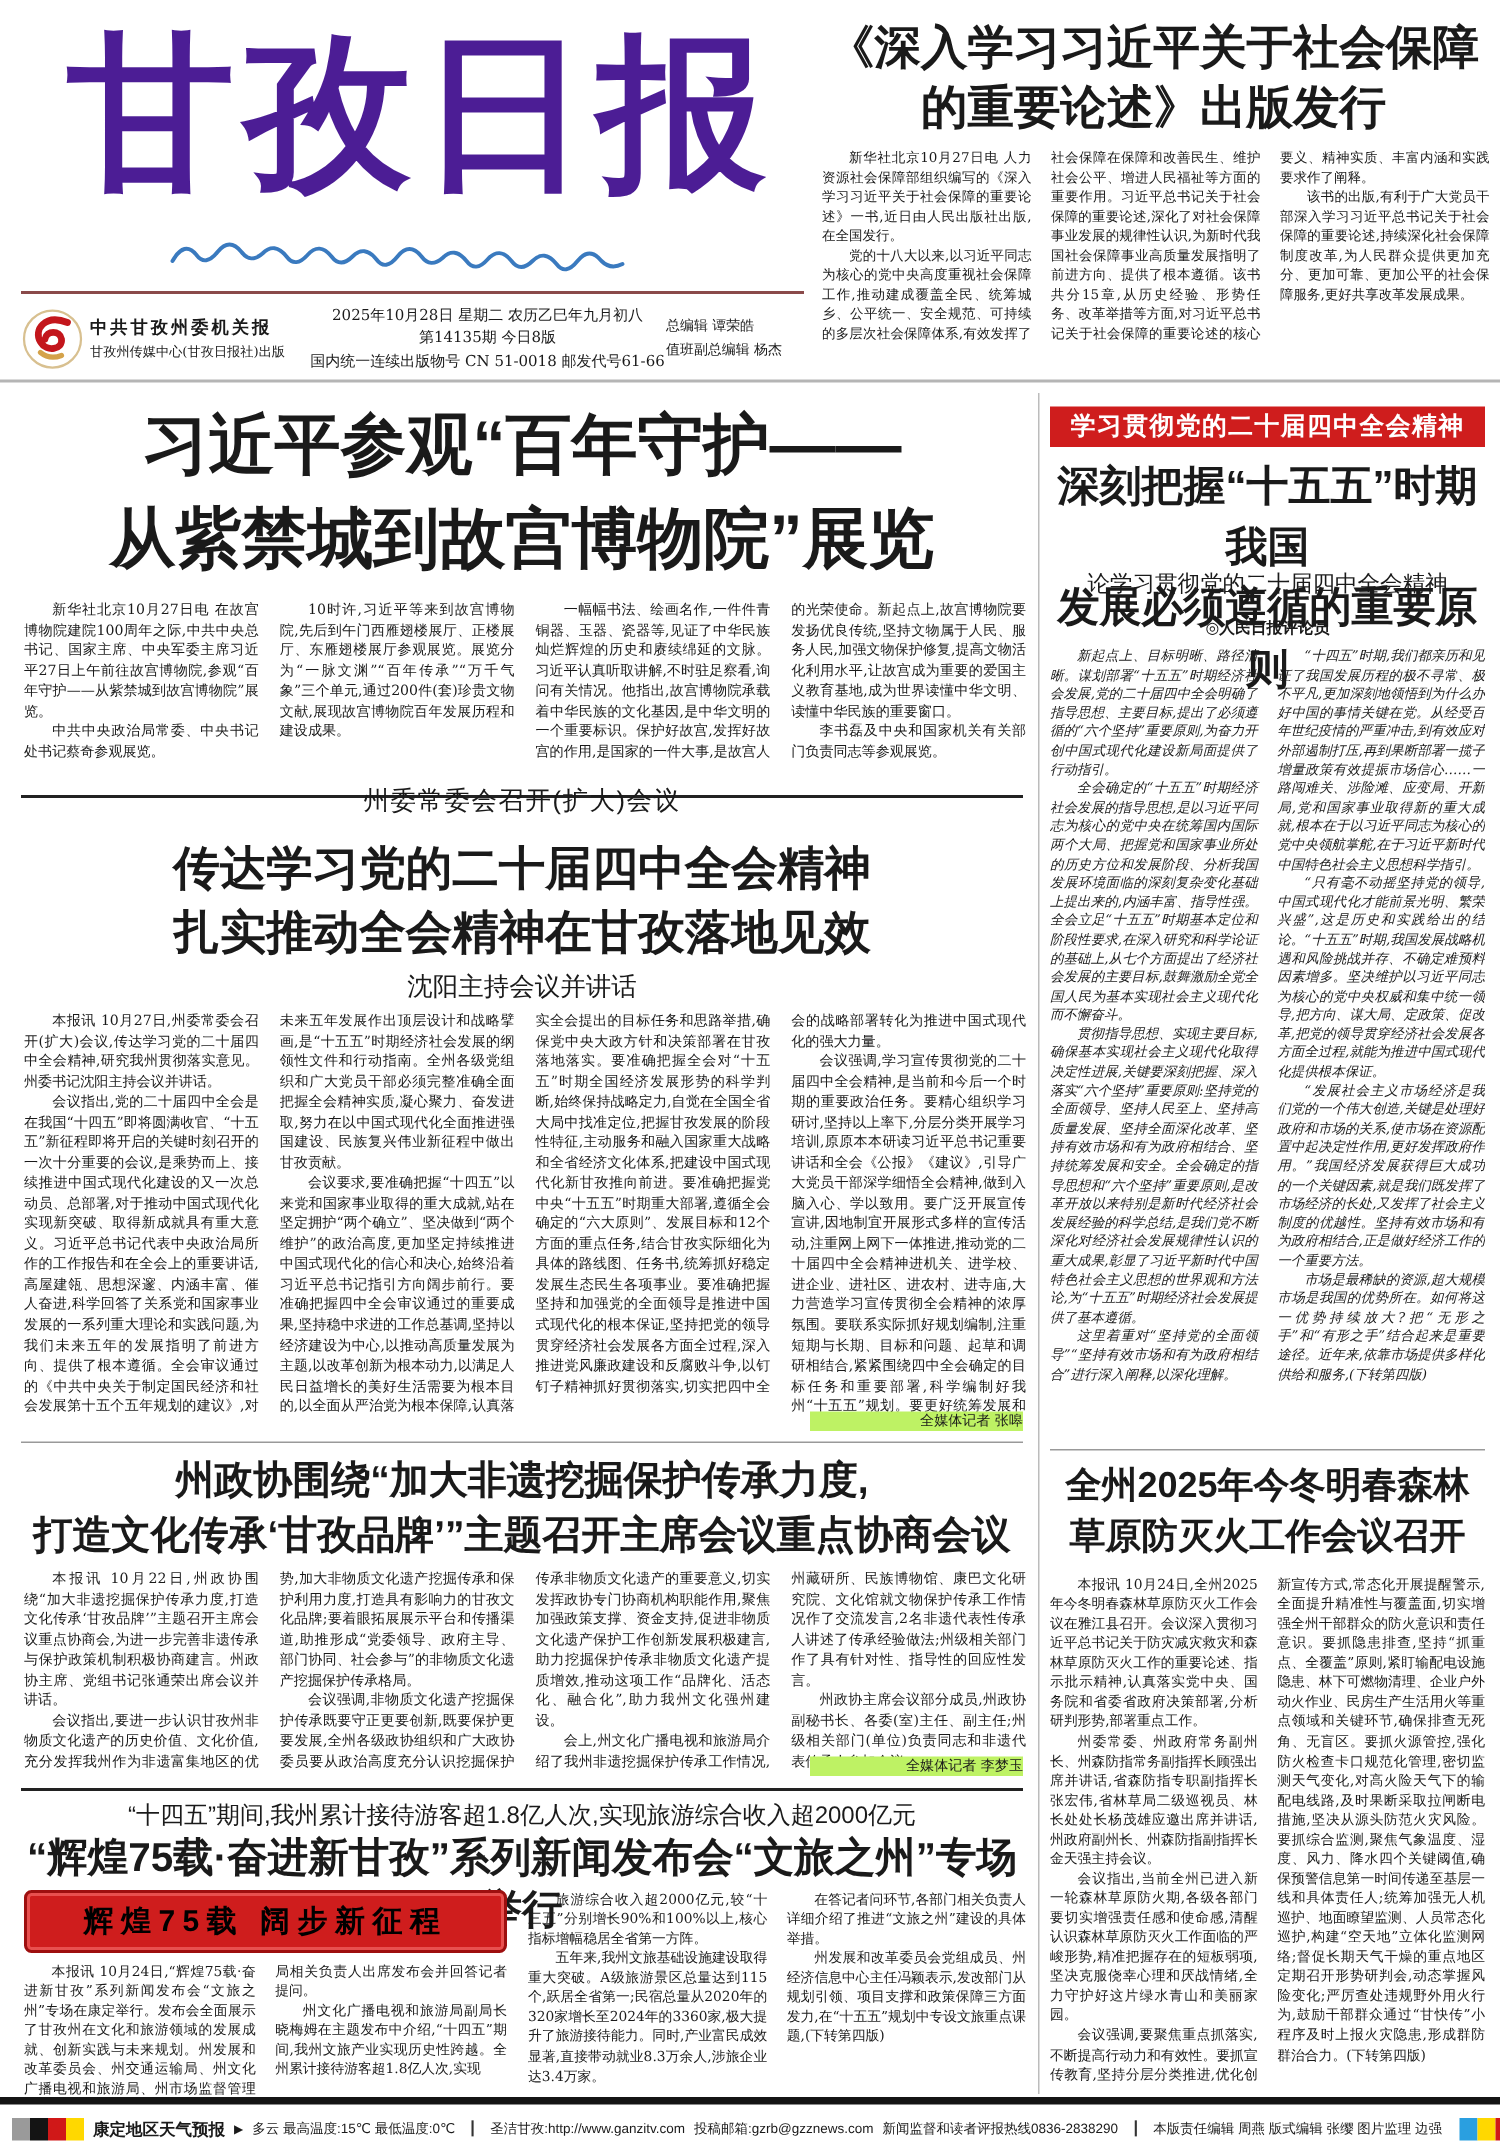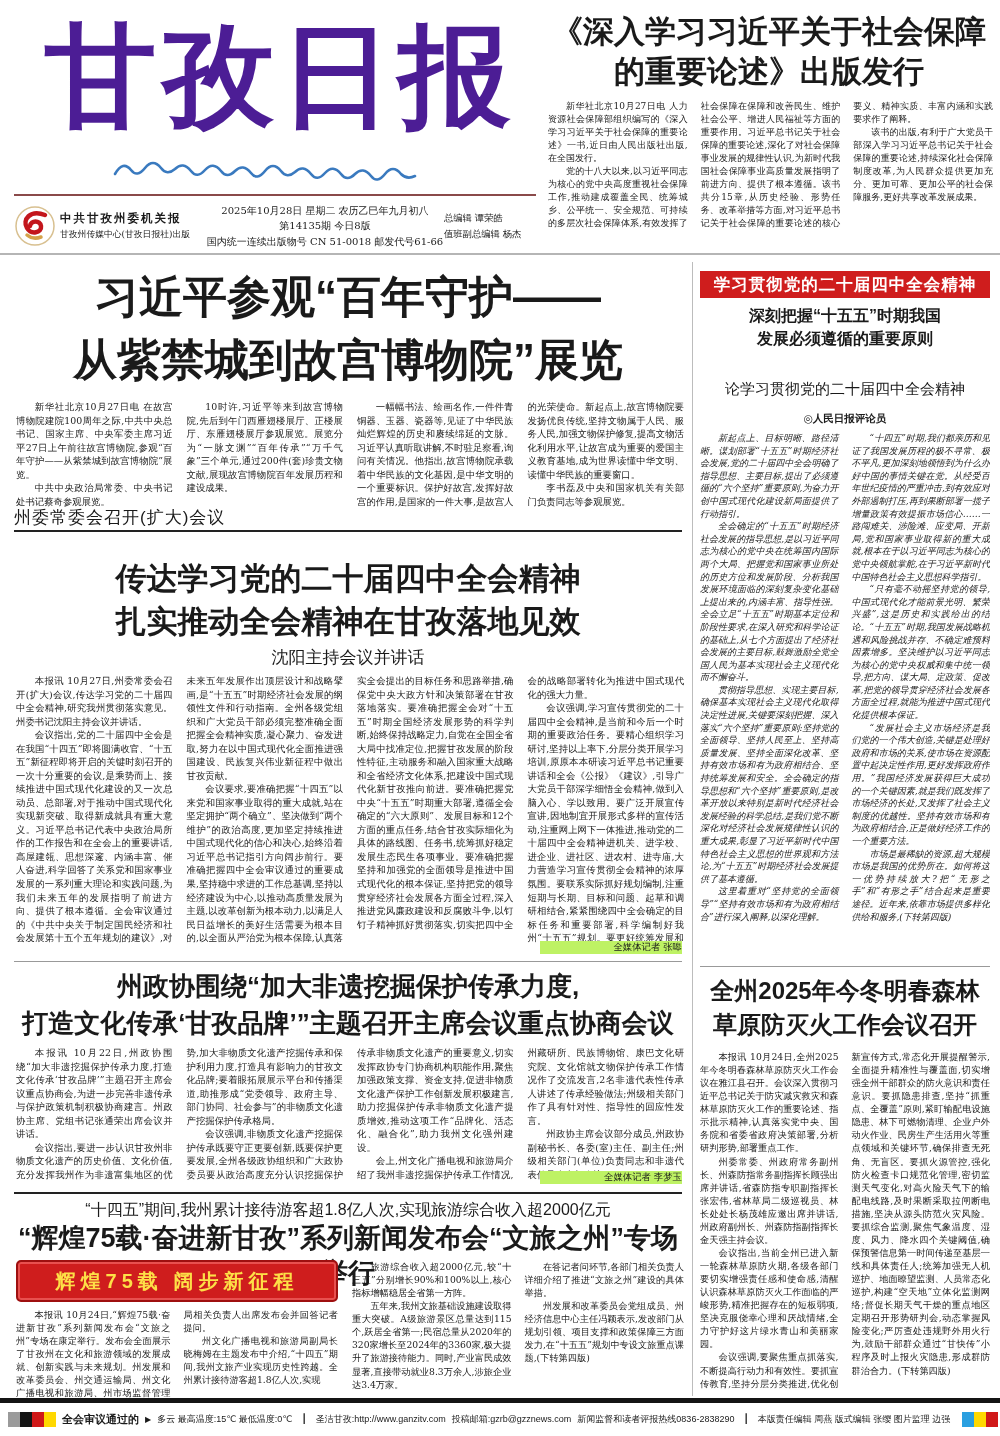--- a/index.html
+++ b/index.html
@@ -51,56 +51,56 @@
     left:14px; top:266px; width:668px; text-align:center;
     font-size:44px; font-weight:900; line-height:1.43;
   }
   .lead-body {
     left:16px; top:400px; width:668px; height:126px;
     column-count:4; column-gap:14px; font-size:9.4px; line-height:1.44;
   }
   .rule { background:#222; height:2px; }
   .rule-thin { background:#999; height:1px; }
 
-  .meeting-kicker { left:14px; top:506px; width:668px; text-align:left; font-size:17px; letter-spacing:1px; }
+  .meeting-kicker { left:14px; top:522px; width:668px; text-align:center; font-size:17px; letter-spacing:1px; }
   .meeting-headline { left:14px; top:558px; width:668px; text-align:center; font-size:31px; font-weight:900; line-height:1.38; }
   .meeting-sub { left:14px; top:646px; width:668px; text-align:center; font-size:17px; }
   .meeting-body {
     left:16px; top:674px; width:668px; height:282px;
     column-count:4; column-gap:14px; font-size:9.4px; line-height:1.44;
   }
   .byline-float { background:#bef264; font-size:9.4px; text-align:right; padding-left:6px; }
 
   .cppcc-headline { left:14px; top:968px; width:668px; text-align:center; font-size:26px; font-weight:900; line-height:1.42; }
   .cppcc-body {
     left:16px; top:1046px; width:668px; height:140px;
     column-count:4; column-gap:14px; font-size:9.4px; line-height:1.44;
   }
 
   .feature-kicker { left:14px; top:1200px; width:668px; text-align:center; font-size:16px; }
   .feature-headline { left:14px; top:1221px; width:668px; text-align:center; font-size:27px; font-weight:900; line-height:1.3; }
   .feature-zone { left:16px; top:1260px; width:668px; height:138px; display:flex; gap:14px; }
   .feature-left { width:322px; display:flex; flex-direction:column; }
   .feature-banner {
     height:42px; line-height:38px; text-align:center;
-    background:#cf1d1d; color:#fde047; font-size:20px; font-weight:900;
+    background:#cf1d1d; color:#000000; font-size:20px; font-weight:900;
     letter-spacing:5px; border:2px solid #9e0f0f; border-radius:5px;
     box-shadow:inset 0 0 0 2px #e8504f; margin-bottom:6px;
   }
   .feature-left-body { flex:1; column-count:2; column-gap:13px; font-size:9.2px; line-height:1.42; }
   .feature-right-body { width:332px; column-count:2; column-gap:13px; font-size:9.2px; line-height:1.42; }
 
   
   .v-divider { left:692px; top:262px; width:1px; height:1134px; background:#bcbcbc; }
   .op-banner {
     left:700px; top:271px; width:290px; height:27px; line-height:27px;
     background:#cf1d1d; color:#ffffff; text-align:center;
     font-size:16.5px; font-weight:bold; letter-spacing:1px;
   }
-  .op-headline { left:698px; top:304px; width:294px; text-align:center; font-size:16px; font-weight:900; line-height:1.45; }
+  .op-headline { left:698px; top:304px; width:294px; text-align:center; font-size:28px; font-weight:900; line-height:1.45; }
   .op-sub { left:698px; top:380px; width:294px; text-align:center; font-size:15px; }
   .op-byline { left:698px; top:412px; width:294px; text-align:center; font-size:10.5px; font-weight:bold; }
   .op-body {
     left:700px; top:432px; width:290px; height:528px;
     column-count:2; column-gap:13px; font-size:9px; line-height:1.4;
     font-style:italic;
   }
   .fire-headline { left:698px; top:974px; width:294px; text-align:center; font-size:24px; font-weight:900; line-height:1.42; }
   .fire-body {
     left:700px; top:1050px; width:290px; height:346px;
@@ -261,21 +261,21 @@
     </div>
 
   <div class="abs footer-bar"></div>
   <div class="abs footer-row hei">
     <span class="reg-blocks">
       <span style="background:#9a9a9a"></span>
         <span style="background:#141414"></span>
         <span style="background:#d01818"></span>
         <span style="background:#ffd800"></span>
     </span>
-    <span class="weather-label">全会审议通过的</span>
+    <span class="weather-label">康定地区天气预报</span>
     <span class="tri">▶</span>
     <span>多云  最高温度:15℃  最低温度:0℃</span>
     <span class="footer-sep">┃</span>
     <span>圣洁甘孜:http://www.ganzitv.com</span>
     <span>投稿邮箱:gzrb@gzznews.com</span>
     <span>新闻监督和读者评报热线0836-2838290</span>
     <span class="footer-sep">┃</span>
     <span>本版责任编辑 周燕  版式编辑 张缨  图片监理 边强</span>
     <span class="grow"></span>
     <span class="reg-blocks">

